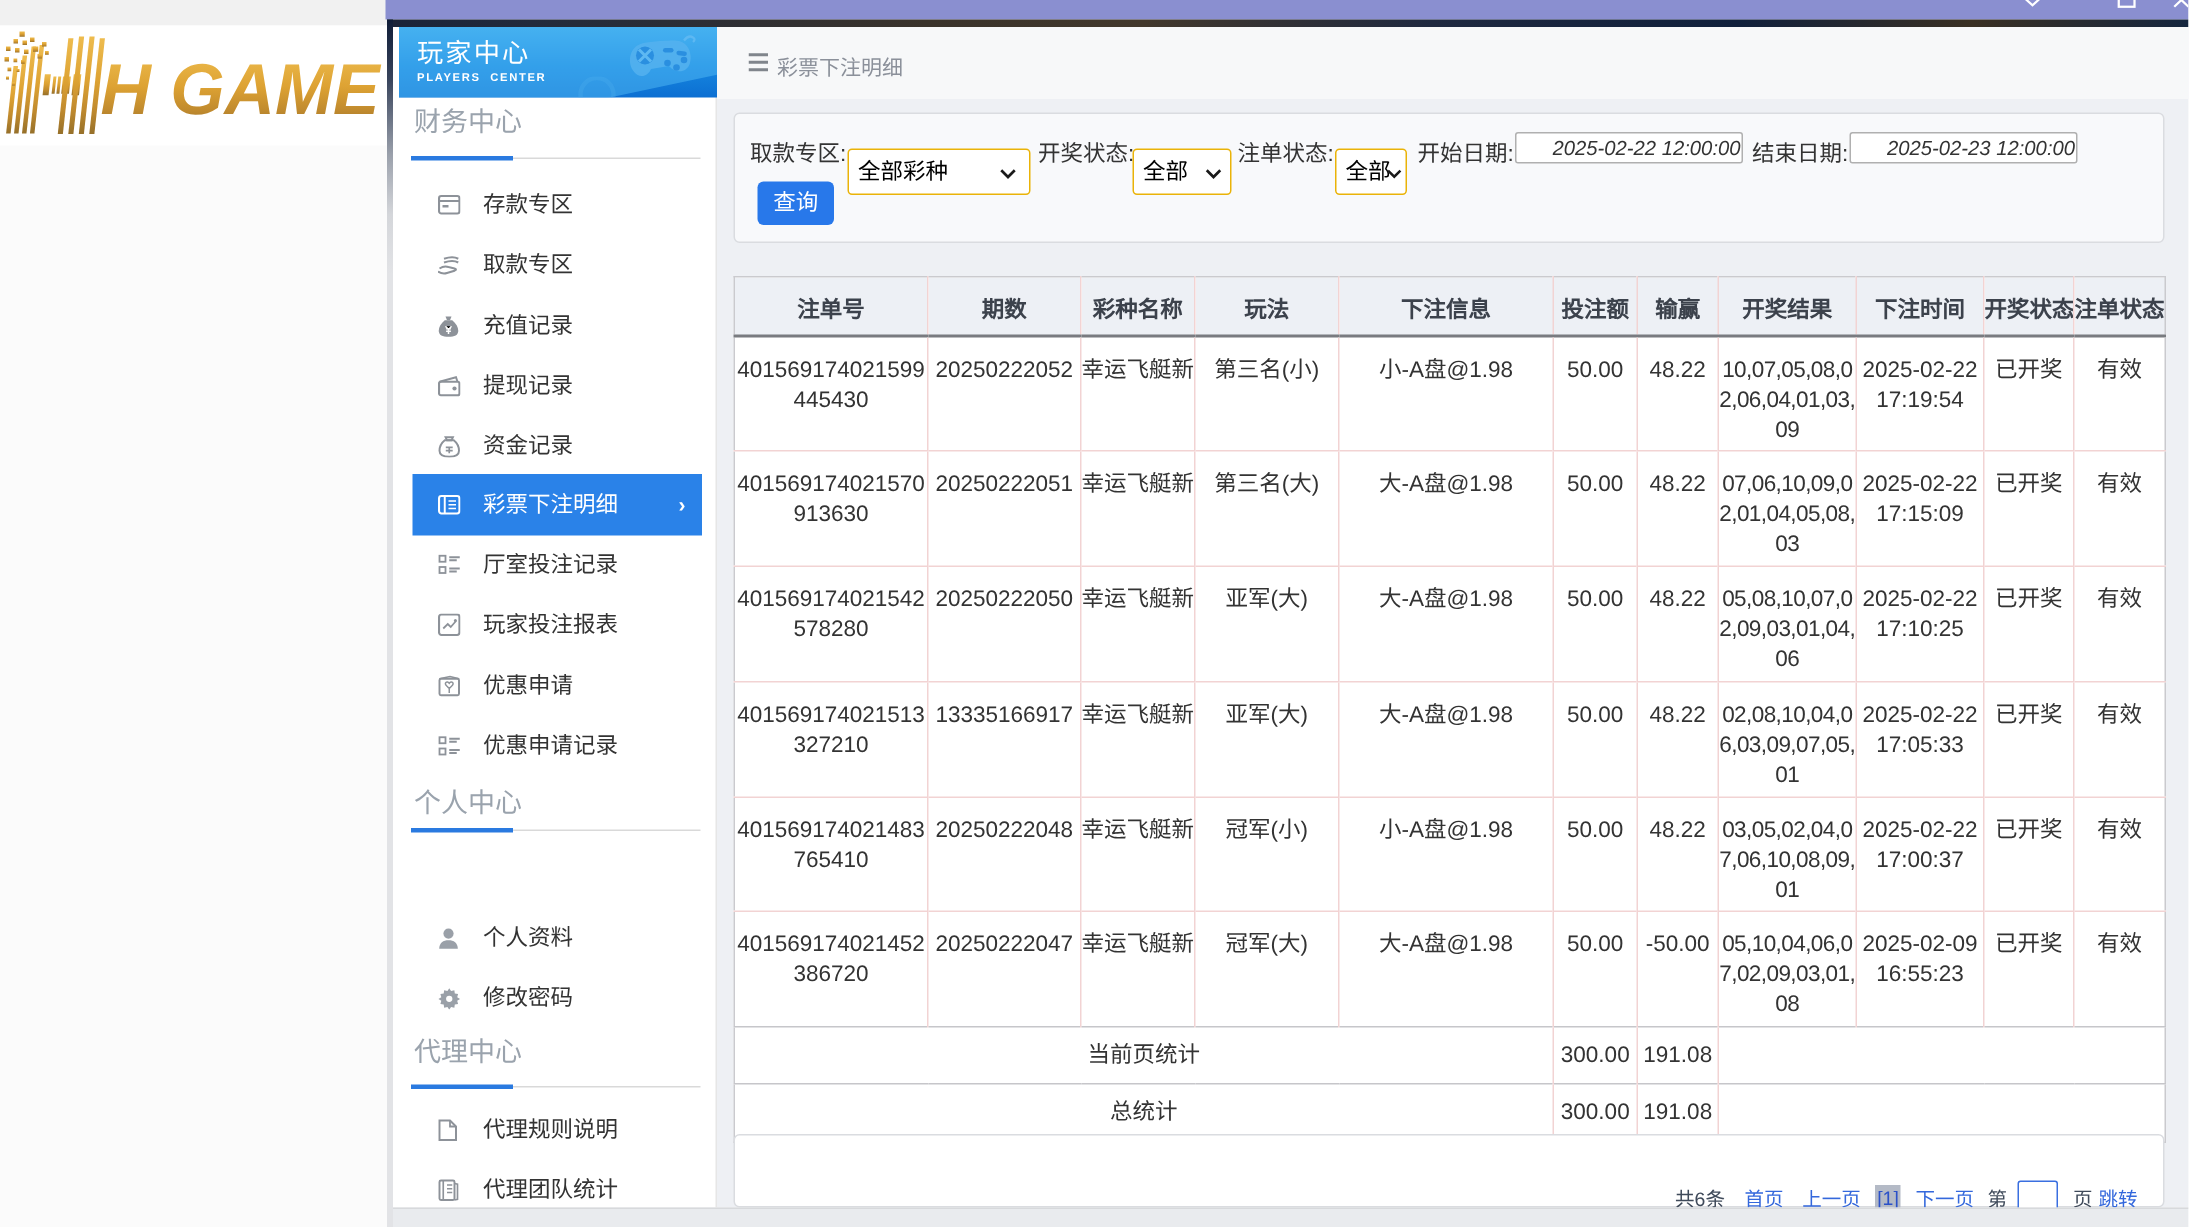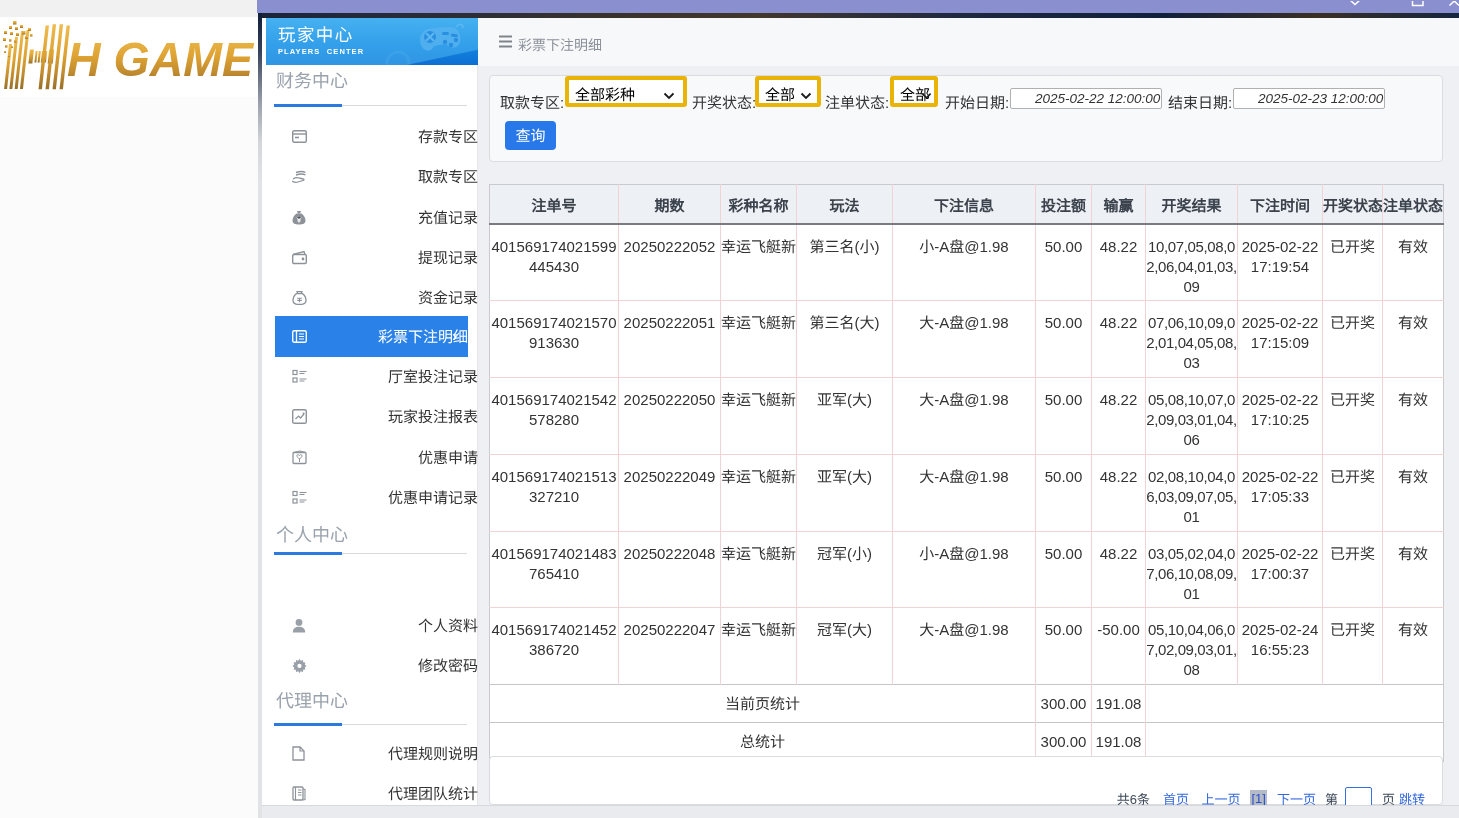--- a/index.html
+++ b/index.html
@@ -24,37 +24,37 @@
 #sidebar { left:262px; top:18px; width:216px; height:787px; background:#fff; border-right:1px solid #e6e6e6; }
 #sbhead { left:4px; top:0; width:212px; height:47px; overflow:hidden;
   background:linear-gradient(180deg,#3dadee 0%,#1687e0 55%,#0c6fd2 100%); }
 #sbhead .sweep { position:absolute; left:-40px; top:-62px; width:340px; height:110px;
   background:#4cb4f2; opacity:.55; transform:rotate(-12deg); }
 #sbhead h1 { position:absolute; left:12px; top:8px; font-size:17.5px; line-height:18px; font-weight:400; color:#fff; letter-spacing:1.4px; }
 #sbhead h2 { position:absolute; left:12px; top:30px; font-size:7.5px; line-height:8px; font-weight:700; color:#fff; letter-spacing:1.1px; }
 .stitle { left:14px; width:180px; font-size:18px; color:#9aa3ad; line-height:21px; }
 .slineb { left:12px; width:68px; height:3px; background:#2a7ae0; z-index:2;}
 .slineg { left:12px; width:193px; height:1px; background:#d9d9d9; }
-.mi { left:0; width:216px; height:40px; line-height:40px; font-size:15px; color:#333; padding-left:60px;text-align:right; }
+.mi { left:0; width:216px; height:40px; line-height:40px; font-size:15px; color:#333; padding-left:60px; }
 .mi svg { position:absolute; left:30px; top:12px; }
 .mi.act { left:13px; width:193px; padding-left:47px; background:#2a82e8; color:#fff; height:41px; line-height:41px; }
 .mi.act svg { left:17px; top:13px; }
 .mi.act .arr { position:absolute; right:11px; top:0; font-size:14px; color:#fff; font-weight:700;}
 
 
 #main { left:478px; top:18px; width:981px; height:787px; background:#eef0f4; }
 #topbar { left:0; top:0; width:981px; height:48px; background:#f7f8f9; }
 #topbar .burger { position:absolute; left:21px; top:17px; width:13px; height:13px; }
 #topbar .crumb { position:absolute; left:40px; top:16px; font-size:14px; color:#8b909a; }
 
 #filter { left:11px; top:57px; width:954px; height:87px; background:#f8f9fb;
   border:1px solid #dadce0; border-radius:4px; }
 #filter .lab { position:absolute; top:12px; height:30px; line-height:30px; font-size:15px; color:#333; }
-#filter .sel { position:absolute; top:0; height:31px; font-size:15px; color:#000;
-  line-height:29px; padding-left:6px; background:#fff; border:4px solid #eab308; border-radius:3px; }
+#filter .sel { position:absolute; top:23px; height:31px; font-size:15px; color:#000;
+  line-height:29px; padding-left:6px; background:#fff; border:1px solid #eab308; border-radius:3px; }
 #filter .sel svg { position:absolute; top:12px; }
 #filter input { position:absolute; top:12px; height:21px; font-size:13.5px; color:#333;
   font-family:"Liberation Sans",sans-serif; background:#fff; border:1px solid #b0b0b0; border-radius:2px; padding-left:24px;font-style:italic;}
 #btnq { position:absolute; left:15px; top:45px; width:51px; height:29px; background:#2878ea;
   color:#fff; font-size:15px; text-align:center; line-height:29px; border-radius:4px; }
 
 #tbl { left:11px; top:166px; width:954px; border-collapse:collapse; table-layout:fixed;
   background:#fff; font-size:15px; color:#333; border:1px solid #cacace; }
 #tbl th { background:#edf0f5; color:#3c424c; font-weight:700; font-size:15px; height:39.8px;
   border-left:1px solid #f2d3d3; border-bottom:2px solid #797b80; padding:0; white-space:nowrap; overflow:hidden; }
@@ -343,21 +343,21 @@
         <td>大-A盘@1.98</td>
             <td>50.00</td>
             <td>48.22</td>
             <td class="res">05,08,10,07,0<br>2,09,03,01,04,<br>06</td>
         <td>2025-02-22 17:10:25</td>
             <td>已开奖</td>
             <td>有效</td>
       </tr>
       <tr class="dr">
         <td>401569174021513<br>327210</td>
-            <td>20250222049</td>
+            <td>13335166917</td>
             <td>幸运飞艇新</td>
             <td>亚军(大)</td>
         <td>大-A盘@1.98</td>
             <td>50.00</td>
             <td>48.22</td>
             <td class="res">02,08,10,04,0<br>6,03,09,07,05,<br>01</td>
         <td>2025-02-22 17:05:33</td>
             <td>已开奖</td>
             <td>有效</td>
       </tr>
@@ -376,21 +376,21 @@
       </tr>
       <tr class="dr">
         <td>401569174021452<br>386720</td>
             <td>20250222047</td>
             <td>幸运飞艇新</td>
             <td>冠军(大)</td>
         <td>大-A盘@1.98</td>
             <td>50.00</td>
             <td>-50.00</td>
             <td class="res">05,10,04,06,0<br>7,02,09,03,01,<br>08</td>
-        <td>2025-02-24 16:55:23</td>
+        <td>2025-02-09 16:55:23</td>
             <td>已开奖</td>
             <td>有效</td>
       </tr>
       <tr class="sr">
         <td colspan="5" style="border-left:none">当前页统计</td>
             <td>300.00</td>
             <td>191.08</td>
         <td colspan="4" style="border-left:1px solid #f2d3d3"></td>
       </tr>
       <tr class="sr">

